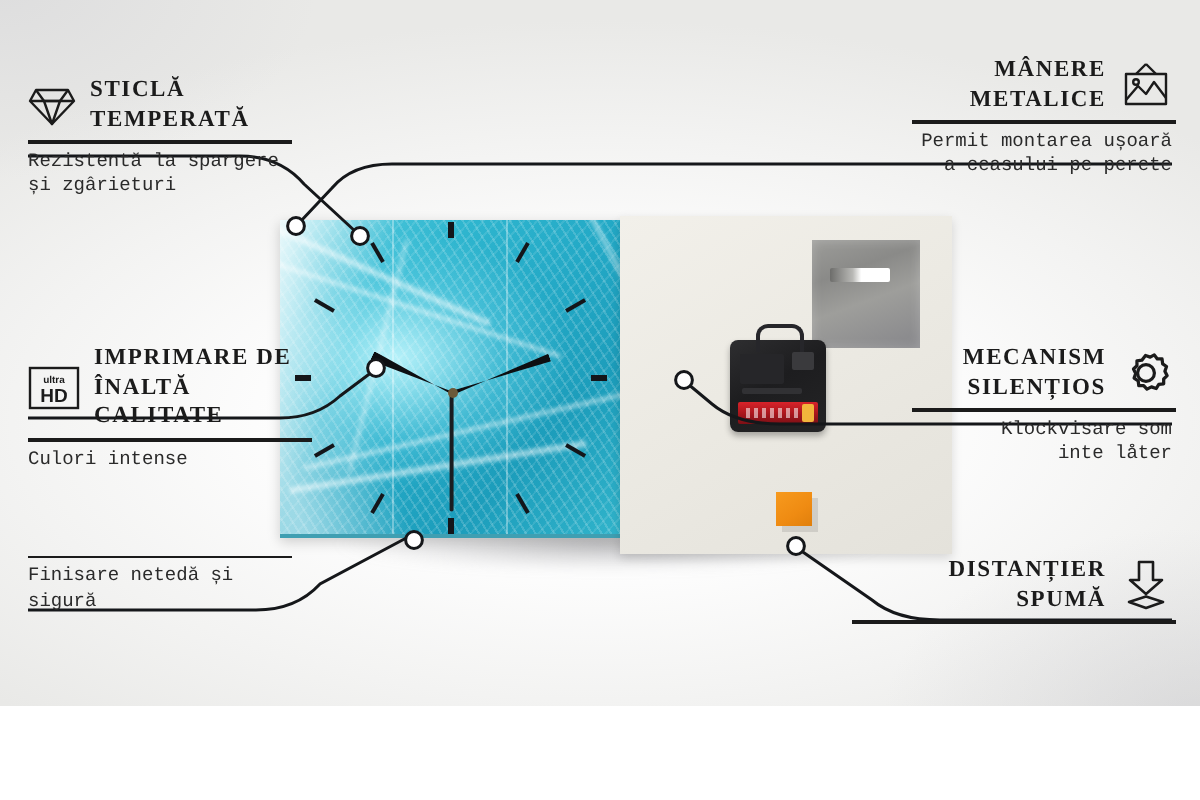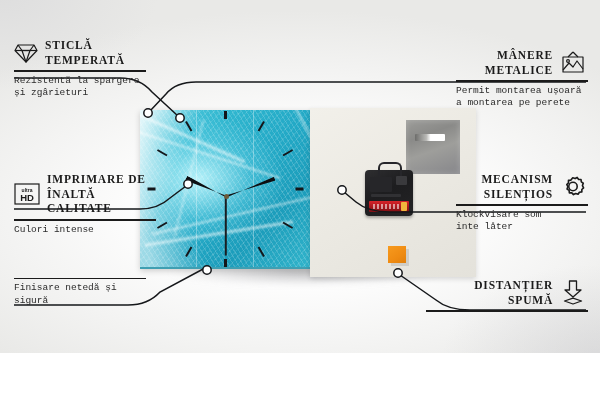--- a/index.html
+++ b/index.html
@@ -119,21 +119,21 @@
     font-family:"Liberation Serif",serif;
     font-size:11.5px;font-weight:700;letter-spacing:.8px;
     color:#1b1b1b;line-height:1.28;text-transform:uppercase;
   }
   .callout.right .title{text-align:right;}
   .rule{height:1.4px;background:#1b1b1b;margin-top:3px;}
   .sub{
     font-family:Liberation Mono, monospace;
     font-size:9.5px;color:#2a2a2a;line-height:1.3;margin-top:3px;
   }
-  .callout.right .sub{text-align:left;}
+  .callout.right .sub{text-align:right;}
   .icon{flex:0 0 auto;display:block;}
 
   
   #leaders{position:absolute;left:0;top:0;width:600px;height:400px;pointer-events:none;}
 </style>
 </head>
 <body>
 
 <div id="stage">
 
@@ -247,40 +247,40 @@
     </div>
   </div>
 
   <div class="callout left" style="left:14px;top:275px;width:130px;">
     <div class="rule" style="width:132px"></div>
     <div class="sub">
       <div>Finisare netedă și sigură</div>
     </div>
   </div>
 
-  <div class="callout right" style="left:456px;top:48px;width:130px;">
+  <div class="callout right" style="left:456px;top:28px;width:130px;">
     <div class="head">
       <div class="title">
         <div>MÂNERE</div>
         <div>METALICE</div>
       </div>
       <svg class="icon" width="26" height="24" viewBox="0 0 26 24">
         <g fill="none" stroke="#1b1b1b" stroke-width="1.2" stroke-linejoin="round">
           <path d="M13,1 L8,6"></path>
           <path d="M13,1 L18,6"></path>
           <rect x="3" y="6" width="20" height="15"></rect>
           <path d="M3,19 L9,12 L13,16 L17,10 L23,18"></path>
           <circle cx="8" cy="10" r="1.4"></circle>
         </g>
       </svg>
     </div>
     <div class="rule" style="width:132px"></div>
     <div class="sub">
       <div>Permit montarea ușoară</div>
-      <div>a montarea pe perete</div>
+      <div>a ceasului pe perete</div>
     </div>
   </div>
 
   <div class="callout right" style="left:456px;top:172px;width:130px;">
     <div class="head">
       <div class="title">
         <div>MECANISM</div>
         <div>SILENȚIOS</div>
       </div>
       <svg class="icon" width="26" height="25" viewBox="0 0 26 25">

